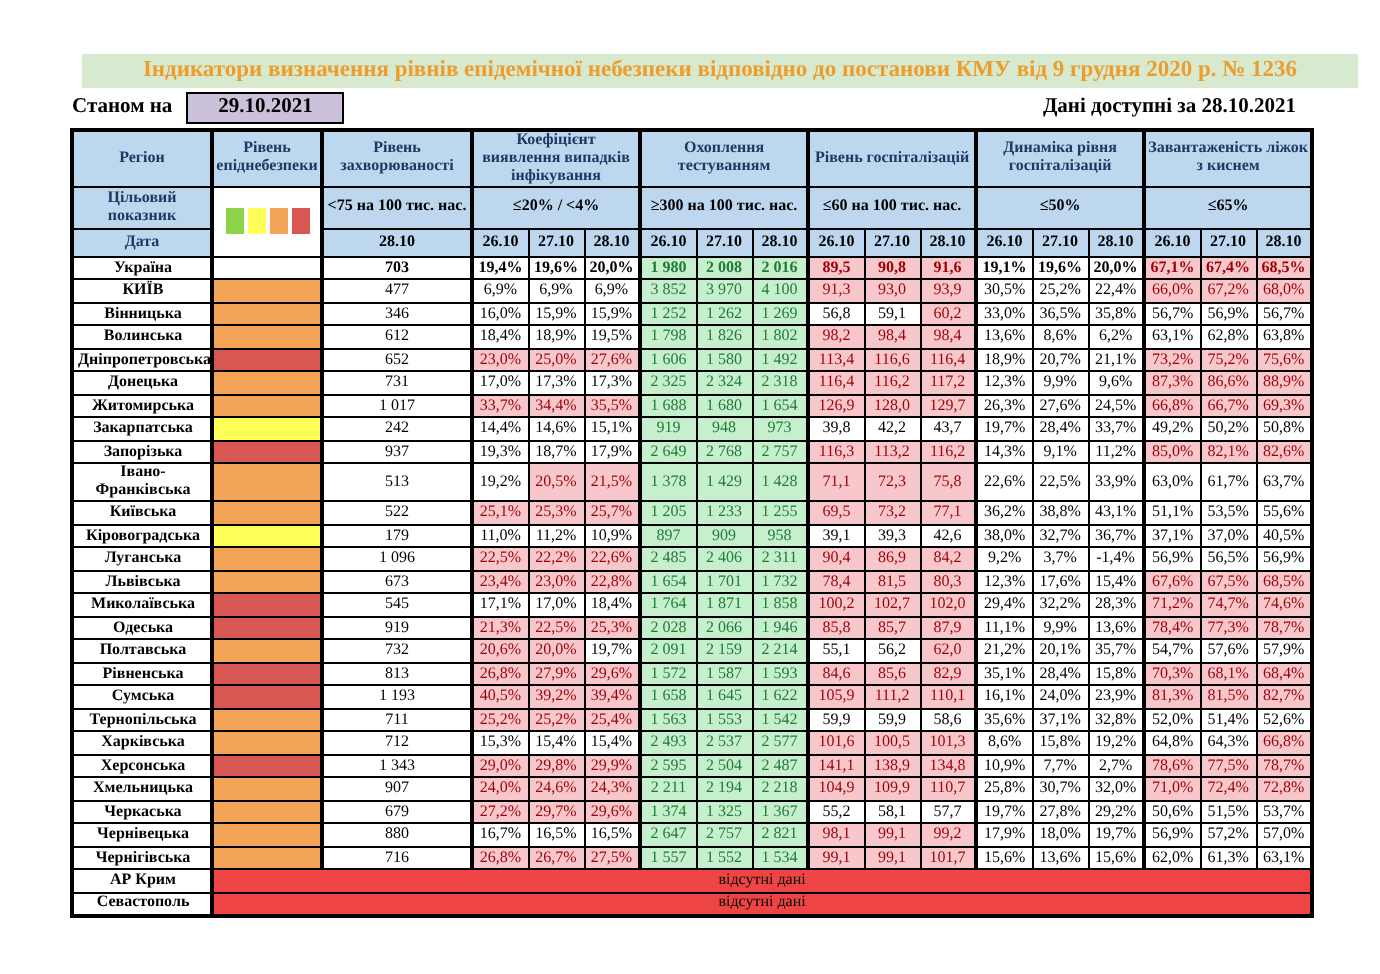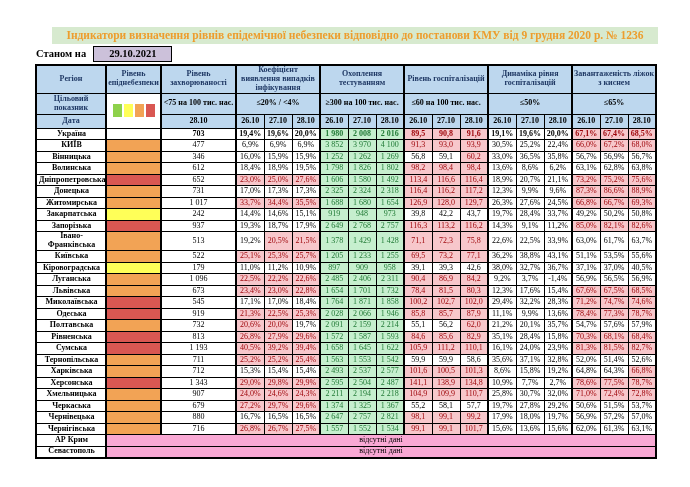--- a/index.html
+++ b/index.html
@@ -1,23 +1,23 @@
 <!DOCTYPE html>
 <html><head>
 <meta charset="utf-8">
 <style>
   html,body{margin:0;padding:0;}
   body{
     width:690px;height:487px;background:#ffffff;position:relative;
     font-family:"Liberation Serif", serif;overflow:hidden;
   }
   .title-bar{
-    position:absolute;left:52px;top:27px;width:606px;
+    position:absolute;left:41px;top:27px;width:606px;
     background:var(--title-bg);color:var(--title-fg);
-    font-weight:bold;font-size:11.5px;text-align:center;padding:2px 0;line-height:1.15;
+    font-weight:bold;font-size:11.5px;text-align:center;padding:2px 16px;line-height:1.15;
   }
   .stamp-row{
     position:absolute;left:36px;top:45px;width:612px;height:17px;
     display:flex;align-items:center;
   }
   .stamp-label{font-weight:bold;font-size:10.5px;}
   .stamp-cell{
     margin-left:7px;background:var(--stamp-bg);border:1.5px solid #000;
     font-weight:bold;font-size:10.5px;padding:0 15px;line-height:14px;
   }
@@ -34,38 +34,39 @@
   .data-table th.blk{color:#000;}
   .hdr-row1 th{height:24px;}
   .hdr-row2 th{height:20px;text-align:center;}
   .hdr-row3 th{height:13px;}
   .legend-cell{background:#ffffff !important;}
   .legend-swatches{display:flex;gap:2px;justify-content:center;align-items:center;}
   .legend-swatches span{width:9px;height:13px;display:inline-block;}
   .data-table tbody tr{height:11.5px;}
   td.region{text-align:center;padding-left:2px;font-weight:bold;white-space:normal;}
   td.val{color:#000;background:#fff;}
-  td.nodata{background:#f9a8d4;color:#000;margin-left:32px;}
+  td.nodata{background:#ef4444;color:#000;margin-left:32px;}
   tr.bold-row td{font-weight:bold;}
   td.g{background:var(--green-bg);color:var(--green-fg);}
   td.p{background:var(--pink-bg);color:var(--pink-fg);}
   td.lvl-orange{background:var(--lvl-orange);}
   td.lvl-red{background:var(--lvl-red);}
   td.lvl-yellow{background:var(--lvl-yellow);}
   td.lvl-none{background:#ffffff;}
   .gs{border-left-width:2px !important;}
 </style>
 </head>
 <body style="--title-fg: #ED9D2D; --title-bg: #D7EACF; --stamp-bg: #CCC1DA; --hdr-bg: #BDD7EE; --hdr-fg: #1F3864; --green-bg: #C6EFCE; --green-fg: #217A36; --pink-bg: #F7C7CB; --pink-fg: #9C0006; --lvl-orange: #F2A355; --lvl-red: #D95752; --lvl-yellow: #FFFF58;">
 
 <div class="title-bar">Індикатори визначення рівнів епідемічної небезпеки відповідно до постанови КМУ від 9 грудня 2020 р. № 1236</div>
 
 <div class="stamp-row">
   <span class="stamp-label">Станом на</span>
   <span class="stamp-cell">29.10.2021</span>
+  <span class="stamp-right">Дані доступні за 28.10.2021</span>
 </div>
 
 <table class="data-table">
   <colgroup>
     <col style="width:70px">
       <col style="width:55px">
       <col style="width:75px">
     <col span="15" style="width:28px">
   </colgroup>
   <thead>

